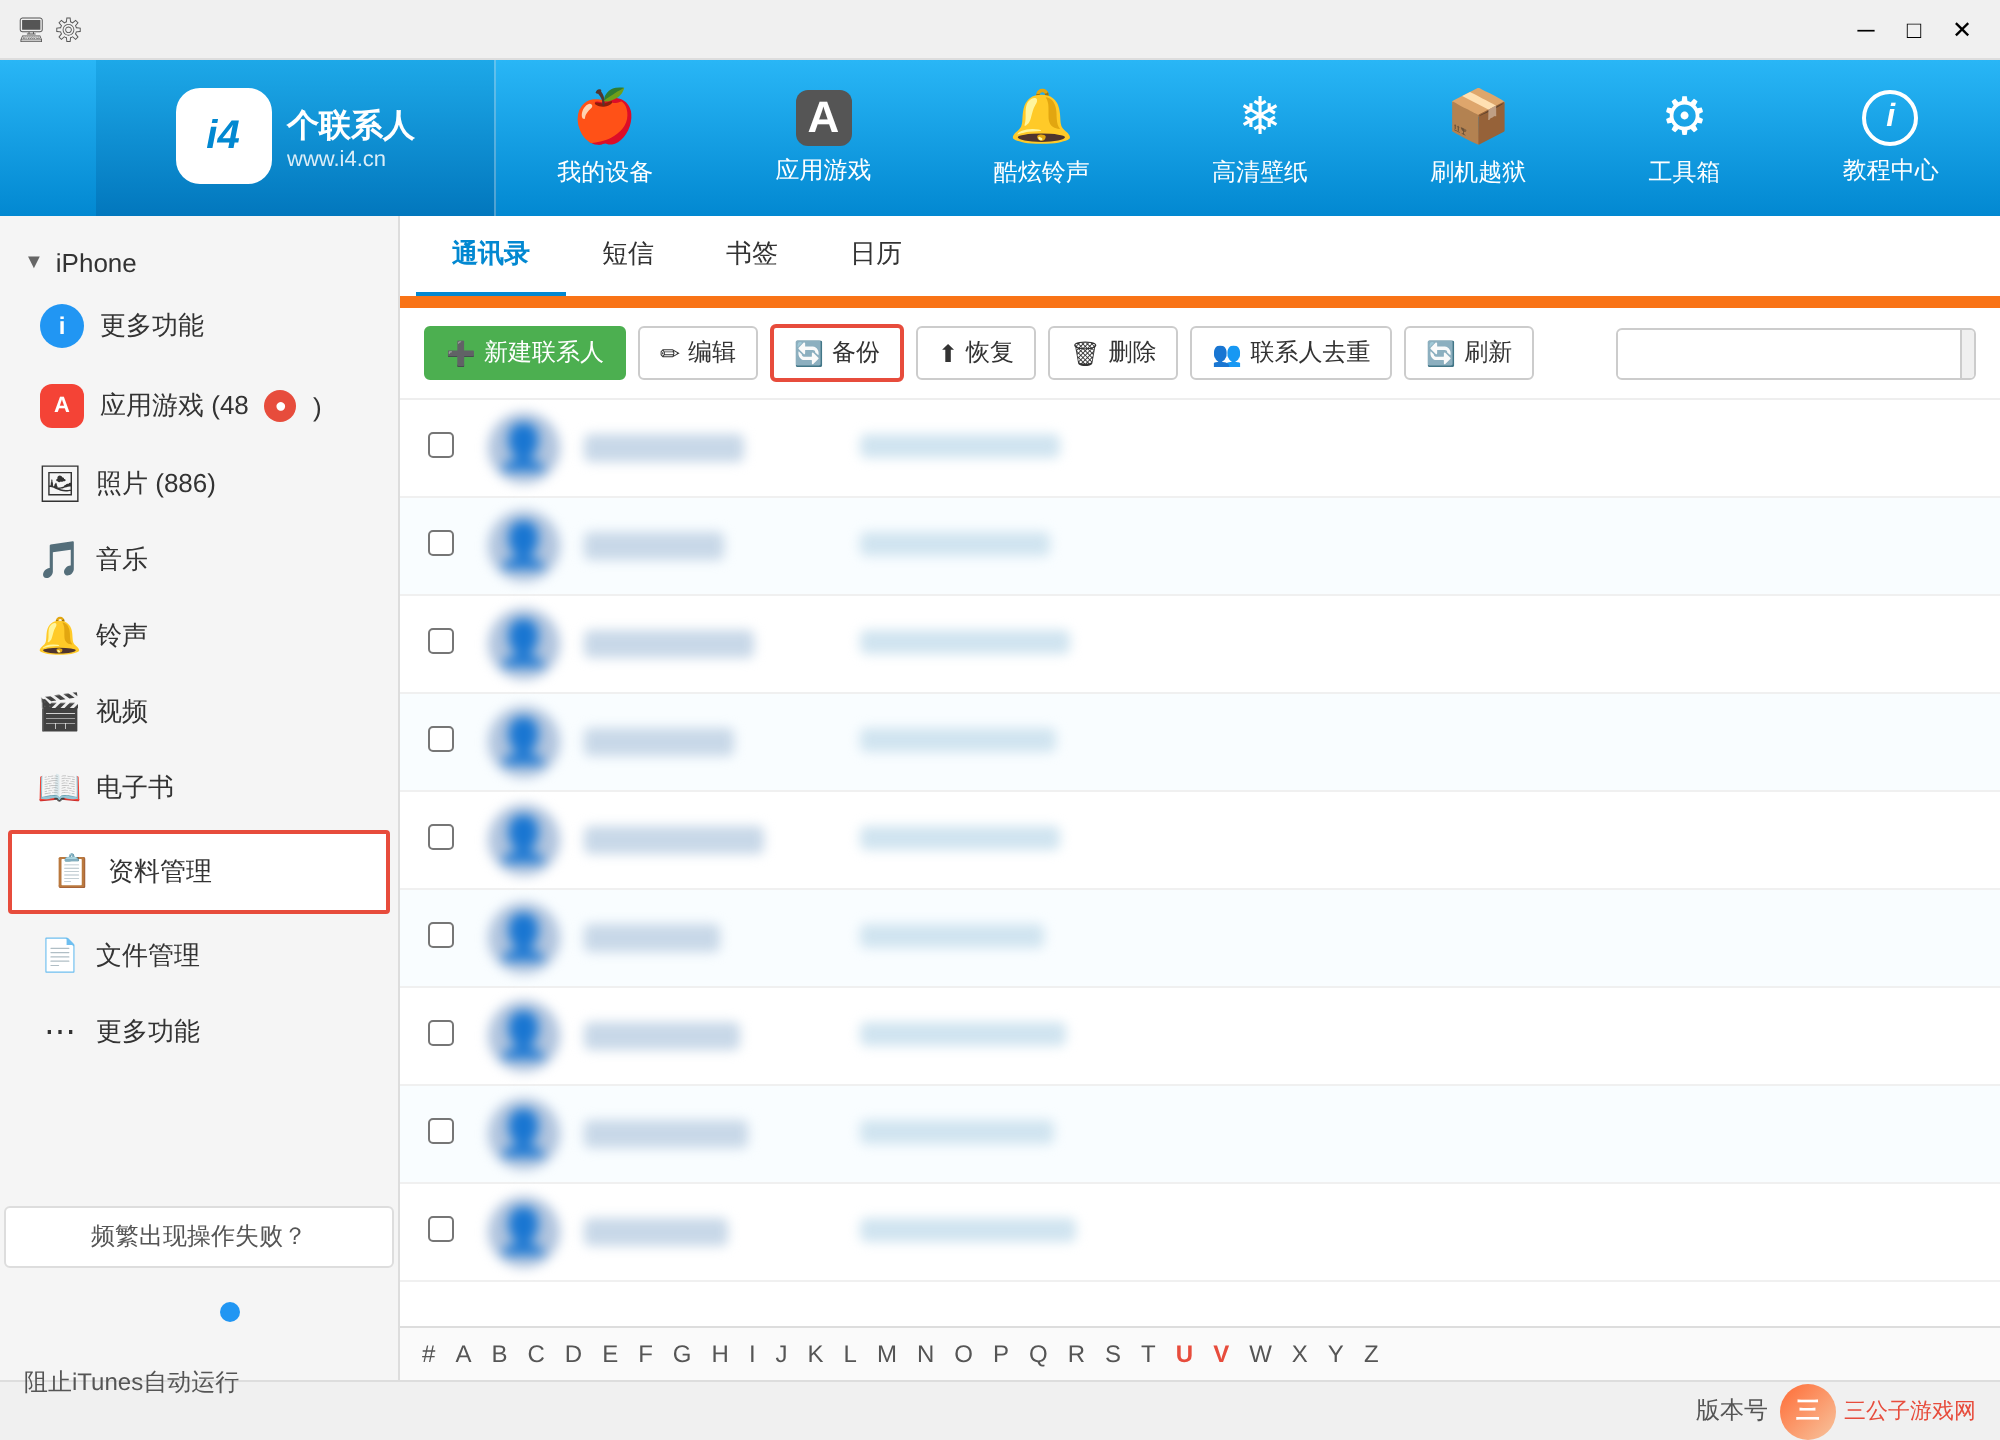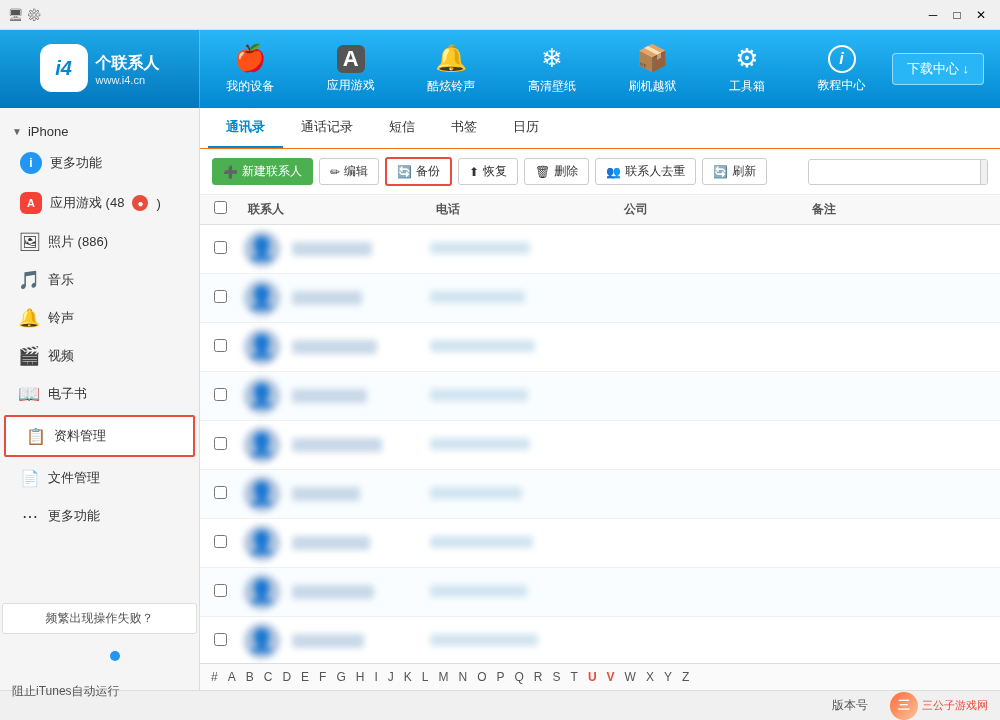--- a/index.html
+++ b/index.html
@@ -28,20 +28,21 @@
       background: linear-gradient(180deg, #29b6f6 0%, #0288d1 100%);
       display: flex;
       align-items: center;
     }
     .logo-area {
       width: 200px;
       display: flex; flex-direction: column; align-items: center; justify-content: center;
       height: 100%;
       background: linear-gradient(180deg, #1da8e8 0%, #0277bd 100%);
       border-right: 1px solid rgba(255,255,255,0.3);
+      margin-left: 48px;
     }
     .logo-icon {
       width: 48px; height: 48px;
       background: #fff;
       border-radius: 12px;
       display: flex; align-items: center; justify-content: center;
       font-size: 22px; font-weight: bold; color: #0288d1;
       margin-bottom: 2px;
     }
     .logo-url { color: rgba(255,255,255,0.85); font-size: 11px; }
@@ -121,21 +122,21 @@
     
     .content {
       flex: 1;
       display: flex; flex-direction: column;
       background: white;
     }
 
     
     .tabs {
       display: flex;
-      border-bottom: 1px solid #f97316;
+      border-bottom: 6px solid #f97316;
       background: white;
       padding: 0 8px;
     }
     .tab {
       padding: 10px 18px;
       cursor: pointer;
       font-size: 13px;
       color: #333;
       border-bottom: 2px solid transparent;
     }
@@ -326,21 +327,20 @@
     </div>
     <div class="nav-item">
       <div class="nav-icon">⚙</div>
       <div>工具箱</div>
     </div>
     <div class="nav-item">
       <div class="nav-icon" style="font-size:22px; border:2px solid white; border-radius:50%; width:28px; height:28px; display:flex; align-items:center; justify-content:center; font-size:16px; font-style:italic; font-weight:bold;">i</div>
       <div>教程中心</div>
     </div>
   </div>
-  <button class="download-btn">下载中心 ↓</button>
 </div>
 
 <div class="main">
 
   <div class="sidebar">
     <div class="sidebar-section-title">
       <span class="arrow">▼</span>
       <span>iPhone</span>
     </div>
 
@@ -398,21 +398,20 @@
 
     <div style="margin-top: 60px; padding: 8px 2px;">
       <button style="background: white; border: 1px solid #ddd; border-radius: 3px; padding: 6px 10px; cursor: pointer; font-size: 12px; color: #555; width: 100%;">频繁出现操作失败？</button>
     </div>
   </div>
 
   <div class="content">
 
     <div class="tabs">
       <div class="tab active">通讯录</div>
-      <div class="tab">通话记录</div>
       <div class="tab">短信</div>
       <div class="tab">书签</div>
       <div class="tab">日历</div>
     </div>
 
     <div class="toolbar">
       <button class="tool-btn new-contact">
         <span>➕</span>
         <span>新建联系人</span>
       </button>
@@ -439,29 +438,20 @@
       <button class="tool-btn">
         <span>🔄</span>
         <span>刷新</span>
       </button>
       <div class="search-box">
         <input class="search-input" type="text" placeholder="" style="">
         <button class="search-btn">🔍</button>
       </div>
     </div>
 
-    <div class="table-header">
-      <div class="col-check">
-        <input type="checkbox" style="">
-      </div>
-      <div class="col-name">联系人</div>
-      <div class="col-phone">电话</div>
-      <div class="col-company">公司</div>
-      <div class="col-note">备注</div>
-    </div>
 
     <div class="contact-table">
 
       <div class="contact-row">
         <div class="col-check"><input type="checkbox" style=""></div>
         <div class="contact-name-cell">
           <div class="contact-avatar" style="filter:blur(3px); background:#b0c4de; width:36px; height:36px; border-radius:50%; display:flex; align-items:center; justify-content:center; font-size:22px;">👤</div>
           <span class="blurred-text" style="width:80px; height:14px; background:#c8d8e8; display:inline-block;">&nbsp;&nbsp;&nbsp;&nbsp;&nbsp;&nbsp;&nbsp;&nbsp;</span>
         </div>
         <div class="col-phone"><span class="blurred-phone" style="width:100px; height:12px; background:#d0e4f0; display:inline-block;">&nbsp;</span></div>
@@ -591,20 +581,20 @@
   </div>
 </div>
 
 <div class="status-bar">
   <div class="status-left">
     <div class="status-dot"></div>
     <span>阻止iTunes自动运行</span>
     <span style="margin-left: 40px;"></span>
     <span>247 个联系人</span>
   </div>
-  <div style="display:flex; align-items:center; gap:22px;">
+  <div style="display:flex; align-items:center; gap:6px;">
     <span>版本号</span>
     <div class="watermark">
       <div class="watermark-icon">三</div>
       <span>三公子游戏网</span>
     </div>
   </div>
 </div>
 
 </body></html>

